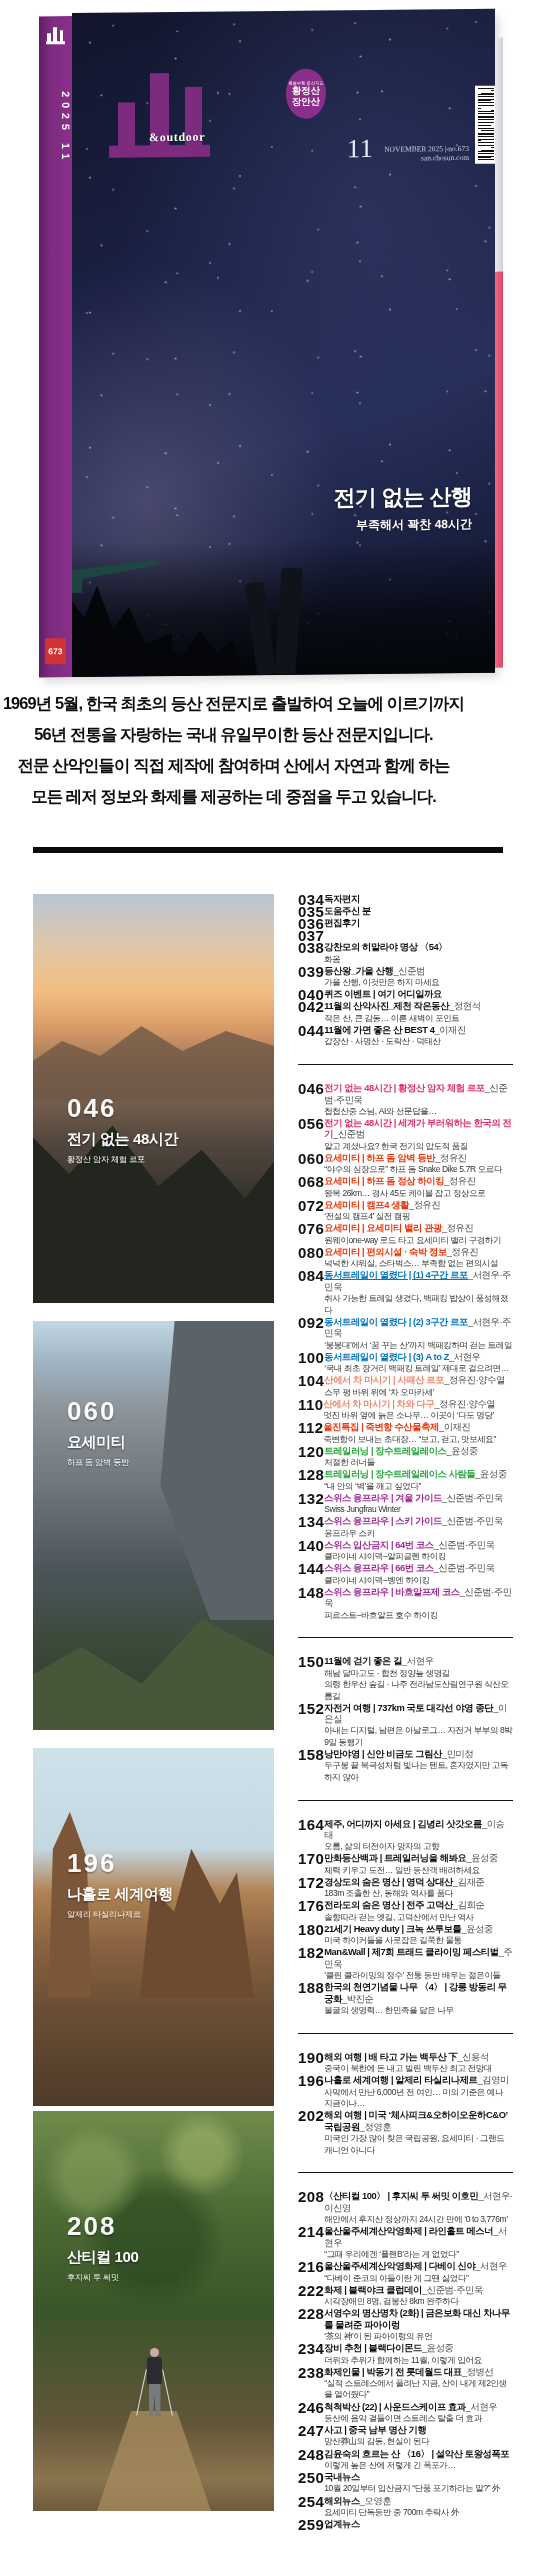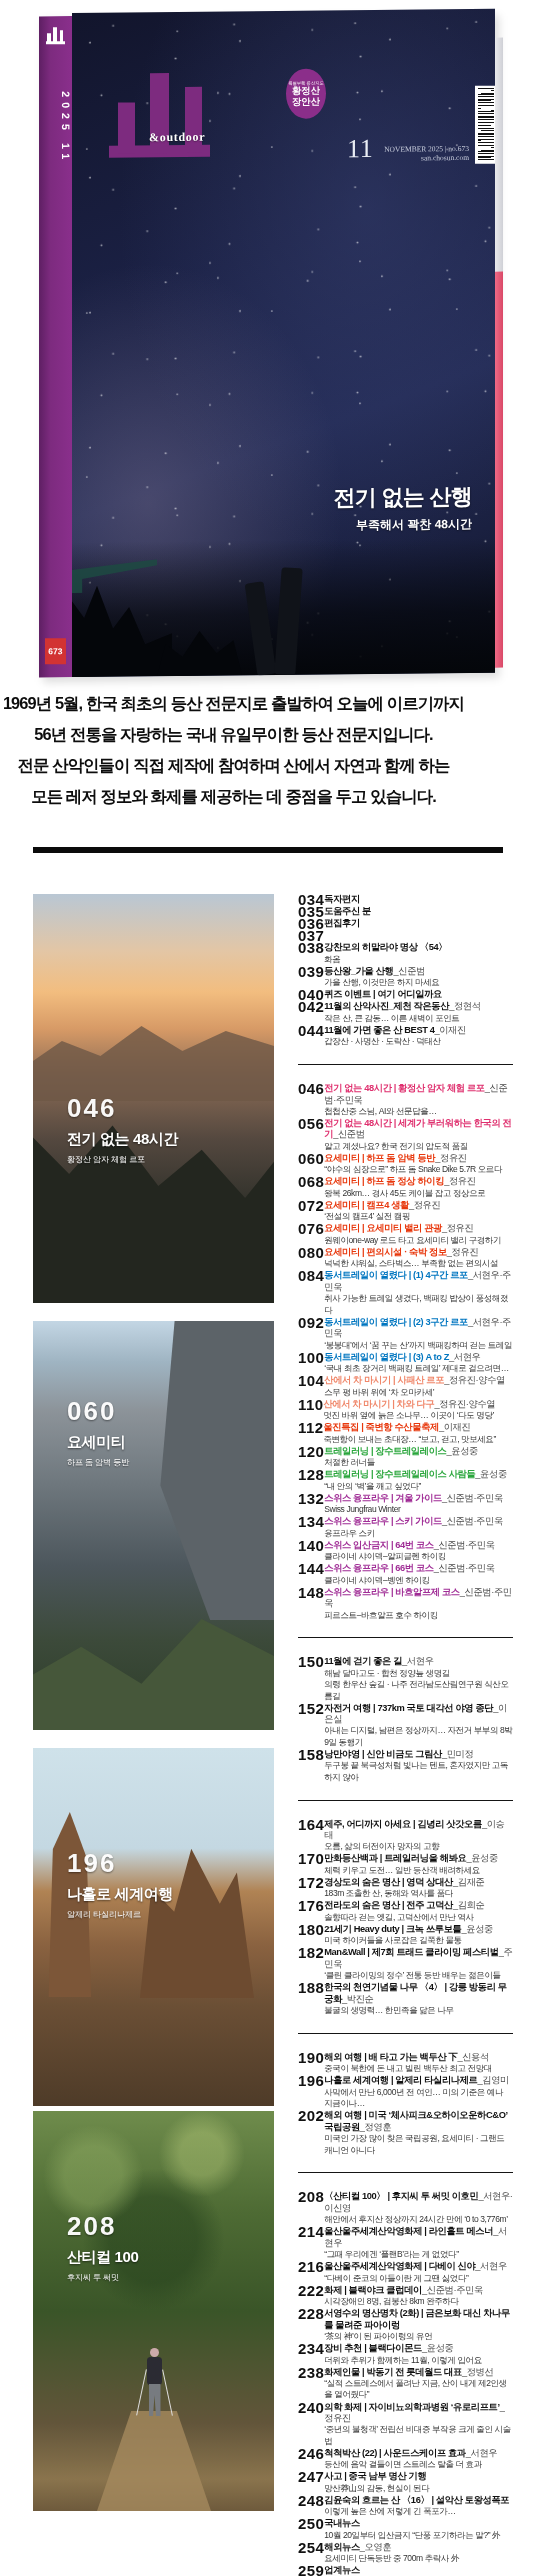--- a/index.html
+++ b/index.html
@@ -349,21 +349,21 @@
         <div class="entry">
           <span class="pnum">080</span>
           <span class="ebody">
             <div class="l1"><span style="color: rgb(232, 56, 13);">요세미티 | 편의시설 · 숙박 정보</span><span class="auth">_정유진</span></div>
             <div class="sub">넉넉한 샤워실,  스타벅스… 부족함 없는 편의시설</div>
           </span>
         </div>
         <div class="entry">
           <span class="pnum">084</span>
           <span class="ebody">
-            <div class="l1"><span style="color: rgb(0, 118, 192);">동서트레일이 열렸다 | (1) 4구간 르포</span><span class="auth">_서현우·주민욱</span></div>
+            <div class="l1"><span style="color: rgb(0, 118, 192); text-decoration: underline;">동서트레일이 열렸다 | (1) 4구간 르포</span><span class="auth">_서현우·주민욱</span></div>
             <div class="sub">취사 가능한 트레일 생겼다, 백패킹 밥상이 풍성해졌다</div>
           </span>
         </div>
         <div class="entry">
           <span class="pnum">092</span>
           <span class="ebody">
             <div class="l1"><span style="color: rgb(0, 118, 192);">동서트레일이 열렸다 | (2) 3구간 르포</span><span class="auth">_서현우·주민욱</span></div>
             <div class="sub">‘봉봉대’에서 ‘꿈 꾸는 산’까지 백패킹하며 걷는 트레일</div>
           </span>
         </div>
@@ -452,21 +452,21 @@
           <span class="ebody">
             <div class="l1"><span>11월에 걷기 좋은 길</span><span class="auth">_서현우</span></div>
             <div class="sub">해남 달마고도 · 합천 정양늪 생명길</div>
             <div class="sub">의령 한우산 숲길 · 나주 전라남도산림연구원 식산오름길</div>
           </span>
         </div>
         <div class="entry">
           <span class="pnum">152</span>
           <span class="ebody">
             <div class="l1"><span>자전거 여행 | 737km 국토 대각선 야영 종단</span><span class="auth">_이은실</span></div>
-            <div class="sub">아내는 디지털, 남편은 정상까지… 자전거 부부의 8박9일 동행기</div>
+            <div class="sub">아내는 디지털, 남편은 아날로그… 자전거 부부의 8박9일 동행기</div>
           </span>
         </div>
         <div class="entry">
           <span class="pnum">158</span>
           <span class="ebody">
             <div class="l1"><span>낭만야영 | 신안 비금도 그림산</span><span class="auth">_민미정</span></div>
             <div class="sub">두구봉 끝 북극성처럼 빛나는 텐트, 혼자였지만 고독하지 않아</div>
           </span>
         </div>
       </div>
@@ -591,27 +591,20 @@
           </span>
         </div>
         <div class="entry">
           <span class="pnum">238</span>
           <span class="ebody">
             <div class="l1"><span>화제인물 | 박동기 전 롯데월드 대표</span><span class="auth">_정병선</span></div>
             <div class="sub">“실적 스트레스에서 풀려난 지금, 산이 내게 제2인생을 열어줬다”</div>
           </span>
         </div>
         <div class="entry">
-          <span class="pnum">240</span>
-          <span class="ebody">
-            <div class="l1"><span>의학 화제 | 자이비뇨의학과병원 ‘유로리프트’</span><span class="auth">_정유진</span></div>
-            <div class="sub">‘중년의 불청객’ 전립선 비대증 부작용 크게 줄인 시술법</div>
-          </span>
-        </div>
-        <div class="entry">
           <span class="pnum">246</span>
           <span class="ebody">
             <div class="l1"><span>척척박산 (22) | 사운드스케이프 효과</span><span class="auth">_서현우</span></div>
             <div class="sub">등산에 음악 곁들이면 스트레스 탈출 더 효과</div>
           </span>
         </div>
         <div class="entry">
           <span class="pnum">247</span>
           <span class="ebody">
             <div class="l1"><span>사고 | 중국 남부 명산 기행</span></div>

